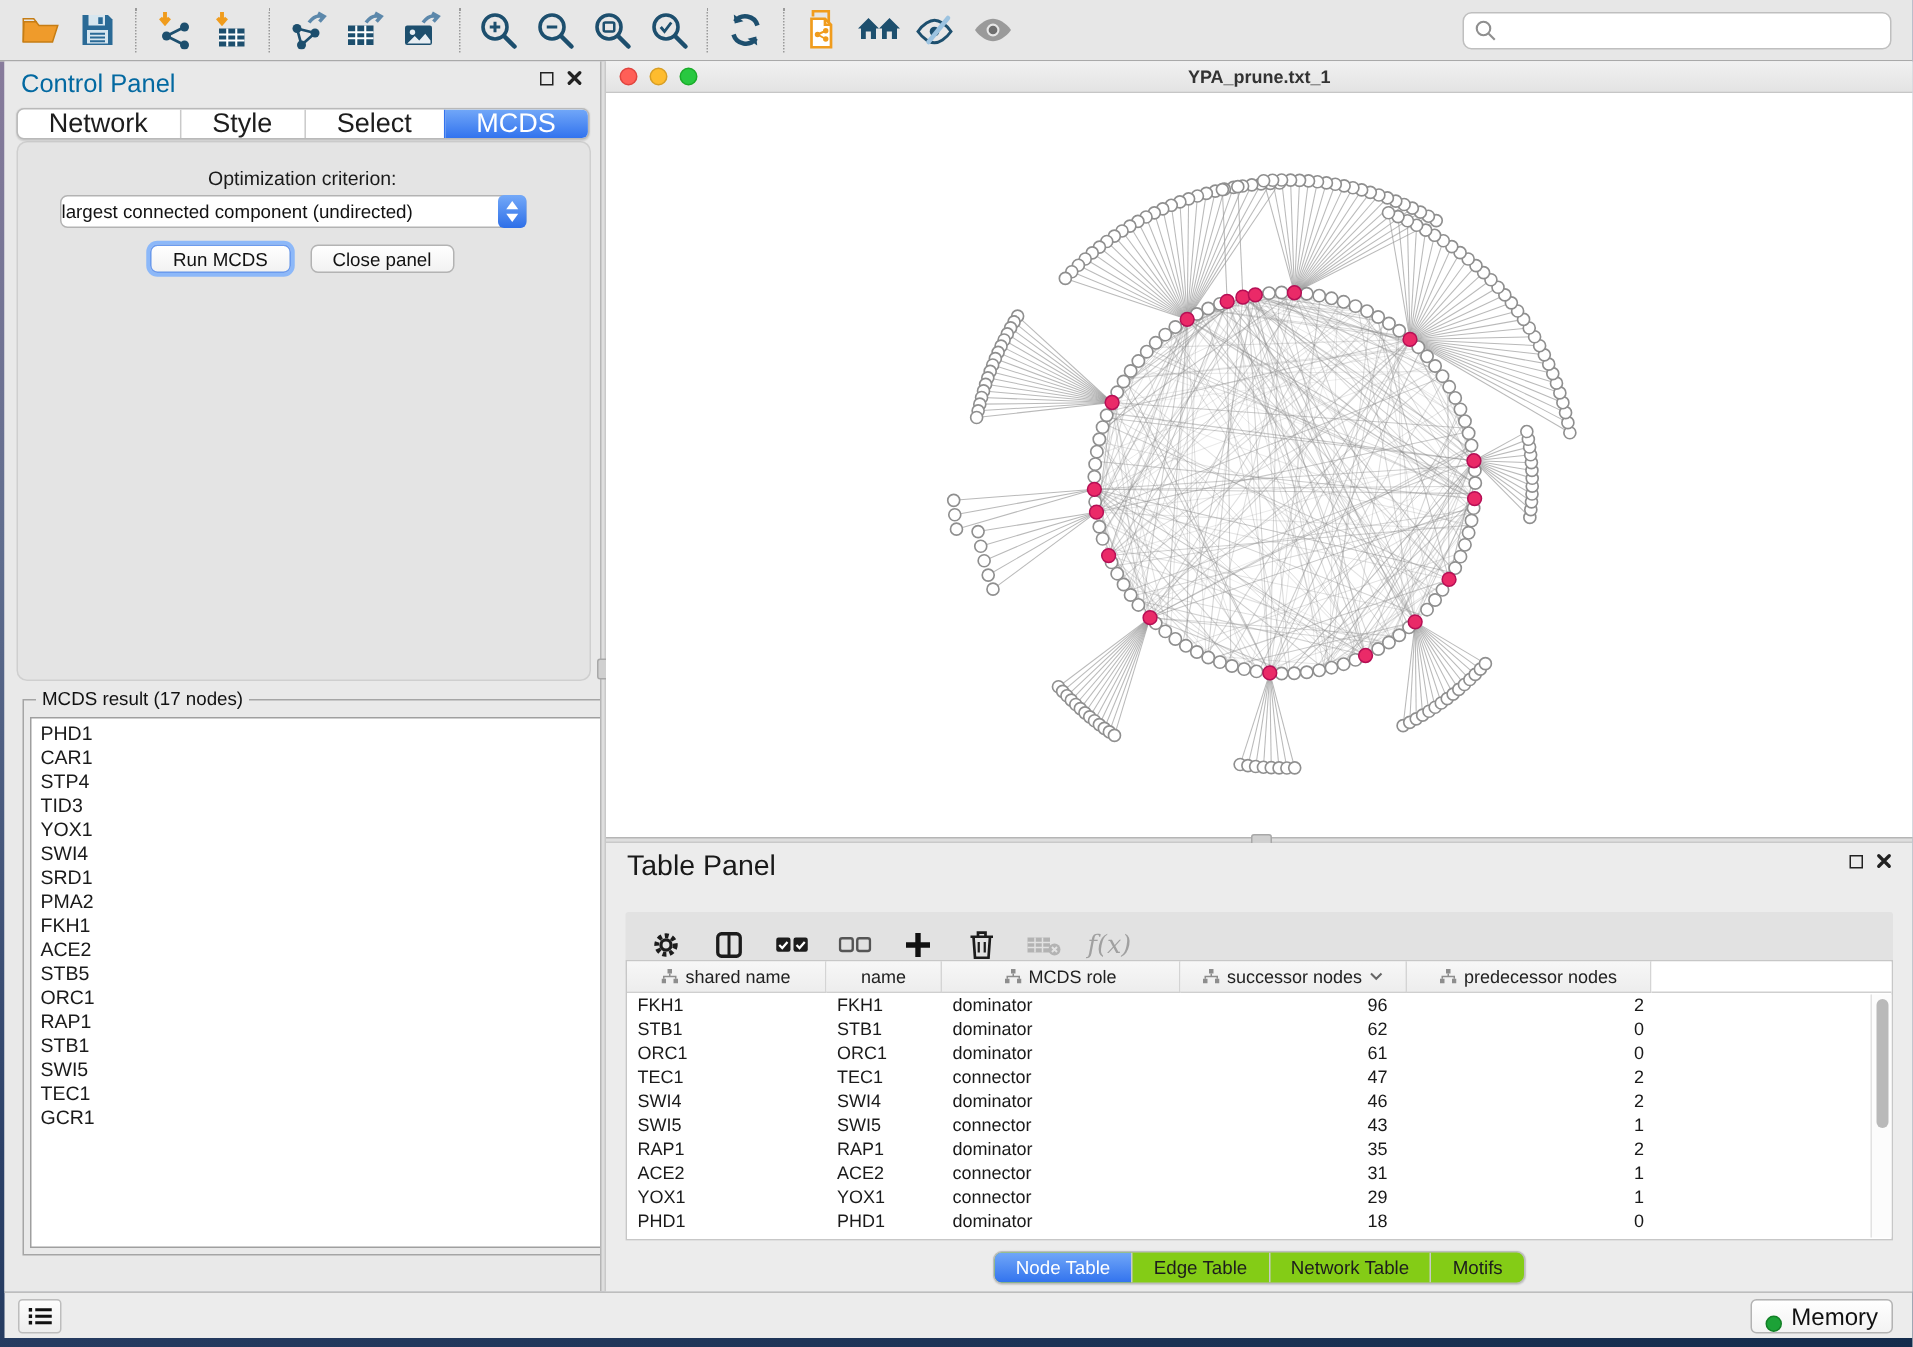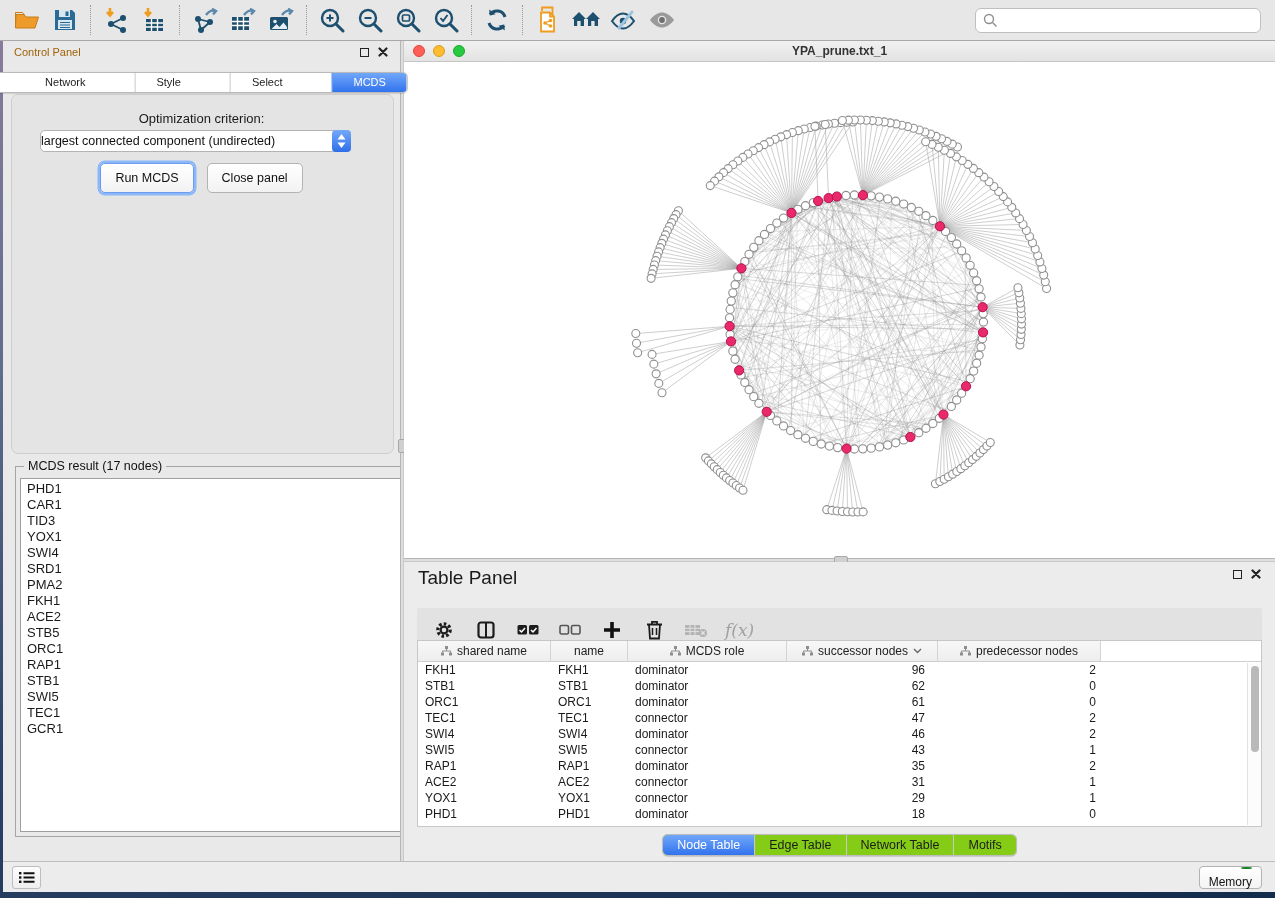--- a/index.html
+++ b/index.html
@@ -20,49 +20,49 @@
   .search-input {
     width:286px; height:25px; border:1px solid #bfbfbf; border-radius:6px; background:#fff;
     padding:0 8px 0 26px; font-size:12px; outline:none; font-family:"Liberation Sans",sans-serif;
   }
   .search-glyph { position:absolute; left:8px; top:5px; }
 
   .main { position:absolute; top:41px; left:3px; right:0; bottom:37px; background:#e9e9e9; }
 
   
   .control-panel { position:absolute; left:0; top:0; width:397px; height:100%; background:#e9e9e9; }
-  .panel-head { position:absolute; top:5px; left:11px; font-size:11px; color:#a16207; }
+  .panel-head { position:absolute; top:5px; left:11px; font-size:17px; color:#0369a1; }
   .panel-ctrls { position:absolute; top:6px; right:12px; display:flex; gap:9px; align-items:center; }
   .float-glyph { width:9px; height:9px; border:1.6px solid #222; display:inline-block; }
 
   .cp-inner {
     position:absolute; left:8px; top:53px; width:383px; height:360px;
     background:#e4e4e4; border:1px solid #cfcfcf; border-radius:7px;
   }
   .seg { position:absolute; top:31px; left:50%; transform:translateX(-50%);
     display:flex; height:21px; border:1px solid #b9b9b9; border-radius:5px; overflow:hidden;
     background:#fff; z-index:5; box-shadow:0 0.5px 1px rgba(0,0,0,.12); }
-  .seg .tab { padding:0 21px; line-height:19px; font-size:11px; color:#1d1d1d; border-left:1px solid #c9c9c9; cursor:default; white-space:nowrap;margin-left:28px; }
+  .seg .tab { padding:0 21px; line-height:19px; font-size:18px; color:#1d1d1d; border-left:1px solid #c9c9c9; cursor:default; white-space:nowrap; }
   .seg .tab:first-child { border-left:none; }
   .seg .tab.active { background:linear-gradient(#71a7f8,#3273ee); color:#fff; border-left-color:#3273ee; }
 
   .opt-label { position:absolute; top:70px; width:100%; text-align:center; font-size:13px; }
   .select {
     position:absolute; top:89px; left:37px; width:311px; height:22px;
     background:#fff; border:1px solid #b3b3b3; border-radius:5px; display:flex; align-items:center;
   }
   .select .val { flex:1; text-align:left; font-size:12.5px; color:#111; }
   .select .step {
     width:19px; height:22px; margin:-1px -1px 0 0; border-radius:4px;
     background:linear-gradient(#74a9f8,#2e6fe8); display:flex; flex-direction:column;
     align-items:center; justify-content:center; gap:2px;
   }
   .btn-row { position:absolute; top:122px; width:100%; display:flex; justify-content:center; gap:13px; }
   .btn {
-    height:30px; background:linear-gradient(#ffffff,#f2f2f2); border:1px solid #b3b3b3;
+    height:19px; background:linear-gradient(#ffffff,#f2f2f2); border:1px solid #b3b3b3;
     border-radius:5px; font-size:12.5px; padding:0 14px; font-family:"Liberation Sans",sans-serif; color:#111;
   }
   .btn.default { box-shadow:0 0 0 2.5px #8cb8f9; border-color:#6b9bee; }
 
   .groupbox { position:absolute; left:12px; top:425px; width:444px; height:371px; border:1px solid #a5a5a5;text-decoration:underline; }
   .legend { position:absolute; top:-8px; left:8px; background:#e9e9e9; padding:0 4px; font-size:12.5px; color:#111; }
   .mcds-list {
     position:absolute; left:4px; right:4px; top:11px; bottom:4px; background:#fff;
     border:1px solid #9f9f9f; overflow:hidden; font-size:13px; line-height:16px; padding:2px 0 0 6px;
   }
@@ -129,21 +129,21 @@
   
   .status-bar {
     position:absolute; left:3px; right:0; bottom:6px; height:31px; background:#ececec;
     border-top:1px solid #bdbdbd; display:flex; align-items:center;
   }
   .list-btn { width:29px; height:23px; margin-left:9px; background:linear-gradient(#fdfdfd,#eee);
     border:1px solid #bdbdbd; border-radius:3px; display:flex; align-items:center; justify-content:center; }
   .memory-btn {
     margin-left:auto; margin-right:13px; height:23px; background:linear-gradient(#ffffff,#f3f3f3);
     border:1px solid #b3b3b3; border-radius:4px; display:flex; align-items:flex-end; gap:6px;
-    padding:0 9px; font-size:12px; color:#111; font-family:"Liberation Sans",sans-serif;flex-direction:column;
+    padding:0 9px; font-size:16px; color:#111; font-family:"Liberation Sans",sans-serif;
   }
   .memory-dot { width:11px; height:11px; border-radius:50%; background:#1ca237; border:1px solid #128026; }
 </style>
 </head>
 <body>
 
 <div>
 
   <div class="toolbar">
     <div class="tbtn">
@@ -323,20 +323,21 @@
         <button class="btn default">Run MCDS</button>
         <button class="btn">Close panel</button>
       </div>
 
       <div class="groupbox">
         <span class="legend">MCDS result (17 nodes)</span>
         <div class="mcds-list" id="mcds-list">
           <div class="mcds-track"></div>
         <div class="mcds-item">PHD1</div>
             <div class="mcds-item">CAR1</div>
+            <div class="mcds-item">STP4</div>
             <div class="mcds-item">TID3</div>
             <div class="mcds-item">YOX1</div>
             <div class="mcds-item">SWI4</div>
             <div class="mcds-item">SRD1</div>
             <div class="mcds-item">PMA2</div>
             <div class="mcds-item">FKH1</div>
             <div class="mcds-item">ACE2</div>
             <div class="mcds-item">STB5</div>
             <div class="mcds-item">ORC1</div>
             <div class="mcds-item">RAP1</div>

